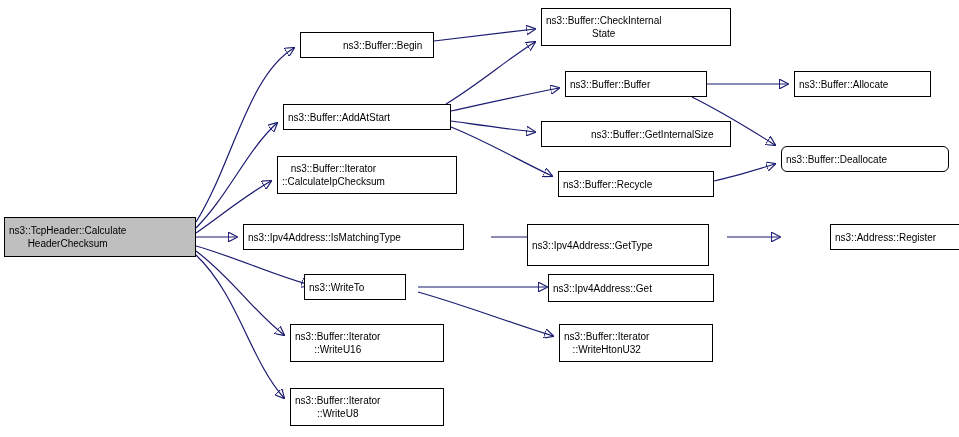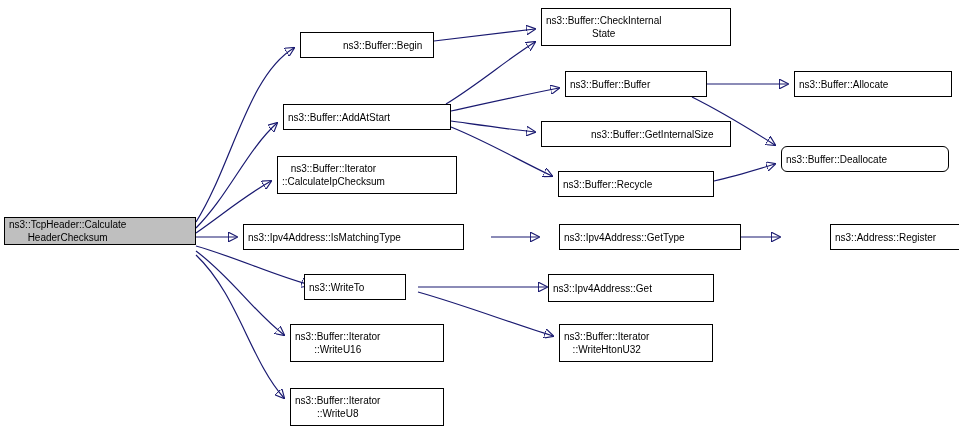--- a/index.html
+++ b/index.html
@@ -71,21 +71,21 @@
     <path d="M451,127 C488,142 518,160 552,176" marker-end="url(#arrow)"></path>
     <path d="M707,84 L788,84" marker-end="url(#arrow)"></path>
     <path d="M692,97 C726,114 748,128 775,145" marker-end="url(#arrow)"></path>
     <path d="M714,181 C736,176 755,170 775,164" marker-end="url(#arrow)"></path>
     <path d="M491,237 L539,237" marker-end="url(#arrow)"></path>
     <path d="M727,237 L780,237" marker-end="url(#arrow)"></path>
     <path d="M418,287 L547,287" marker-end="url(#arrow)"></path>
     <path d="M418,292 C464,305 508,322 553,336" marker-end="url(#arrow)"></path>
   </svg>
 
-  <div class="node main" style="left:4px; top:217px; width:192px; height:28px;">
+  <div class="node main" style="left:4px; top:217px; width:192px; height:40px;">
     <span class="lbl">ns3::TcpHeader::Calculate
 HeaderChecksum</span>
   </div>
 
   <div class="node" style="left:300px; top:32px; width:134px; height:26px;padding-left:38px;">
     <span class="lbl">ns3::Buffer::Begin</span>
   </div>
 
   <div class="node" style="left:541px; top:8px; width:190px; height:38px;">
     <span class="lbl">ns3::Buffer::CheckInternal
@@ -93,21 +93,21 @@
   </div>
 
   <div class="node" style="left:283px; top:104px; width:168px; height:26px;">
     <span class="lbl">ns3::Buffer::AddAtStart</span>
   </div>
 
   <div class="node" style="left:565px; top:71px; width:142px; height:26px;">
     <span class="lbl">ns3::Buffer::Buffer</span>
   </div>
 
-  <div class="node" style="left:794px; top:71px; width:158px; height:26px;">
+  <div class="node" style="left:794px; top:71px; width:137px; height:26px;">
     <span class="lbl">ns3::Buffer::Allocate</span>
   </div>
 
   <div class="node" style="left:541px; top:121px; width:190px; height:26px;padding-left:45px;">
     <span class="lbl">ns3::Buffer::GetInternalSize</span>
   </div>
 
   <div class="node" style="left:558px; top:171px; width:156px; height:26px;">
     <span class="lbl">ns3::Buffer::Recycle</span>
   </div>
@@ -118,21 +118,21 @@
 
   <div class="node" style="left:277px; top:156px; width:180px; height:38px;">
     <span class="lbl">ns3::Buffer::Iterator
 ::CalculateIpChecksum</span>
   </div>
 
   <div class="node" style="left:243px; top:224px; width:221px; height:26px;">
     <span class="lbl">ns3::Ipv4Address::IsMatchingType</span>
   </div>
 
-  <div class="node" style="left:559px; top:224px; width:182px; height:26px;">
+  <div class="node" style="left:527px; top:224px; width:182px; height:42px;">
     <span class="lbl">ns3::Ipv4Address::GetType</span>
   </div>
 
   <div class="node" style="left:830px; top:224px; width:158px; height:26px;">
     <span class="lbl">ns3::Address::Register</span>
   </div>
 
   <div class="node" style="left:304px; top:274px; width:102px; height:26px;">
     <span class="lbl">ns3::WriteTo</span>
   </div>

